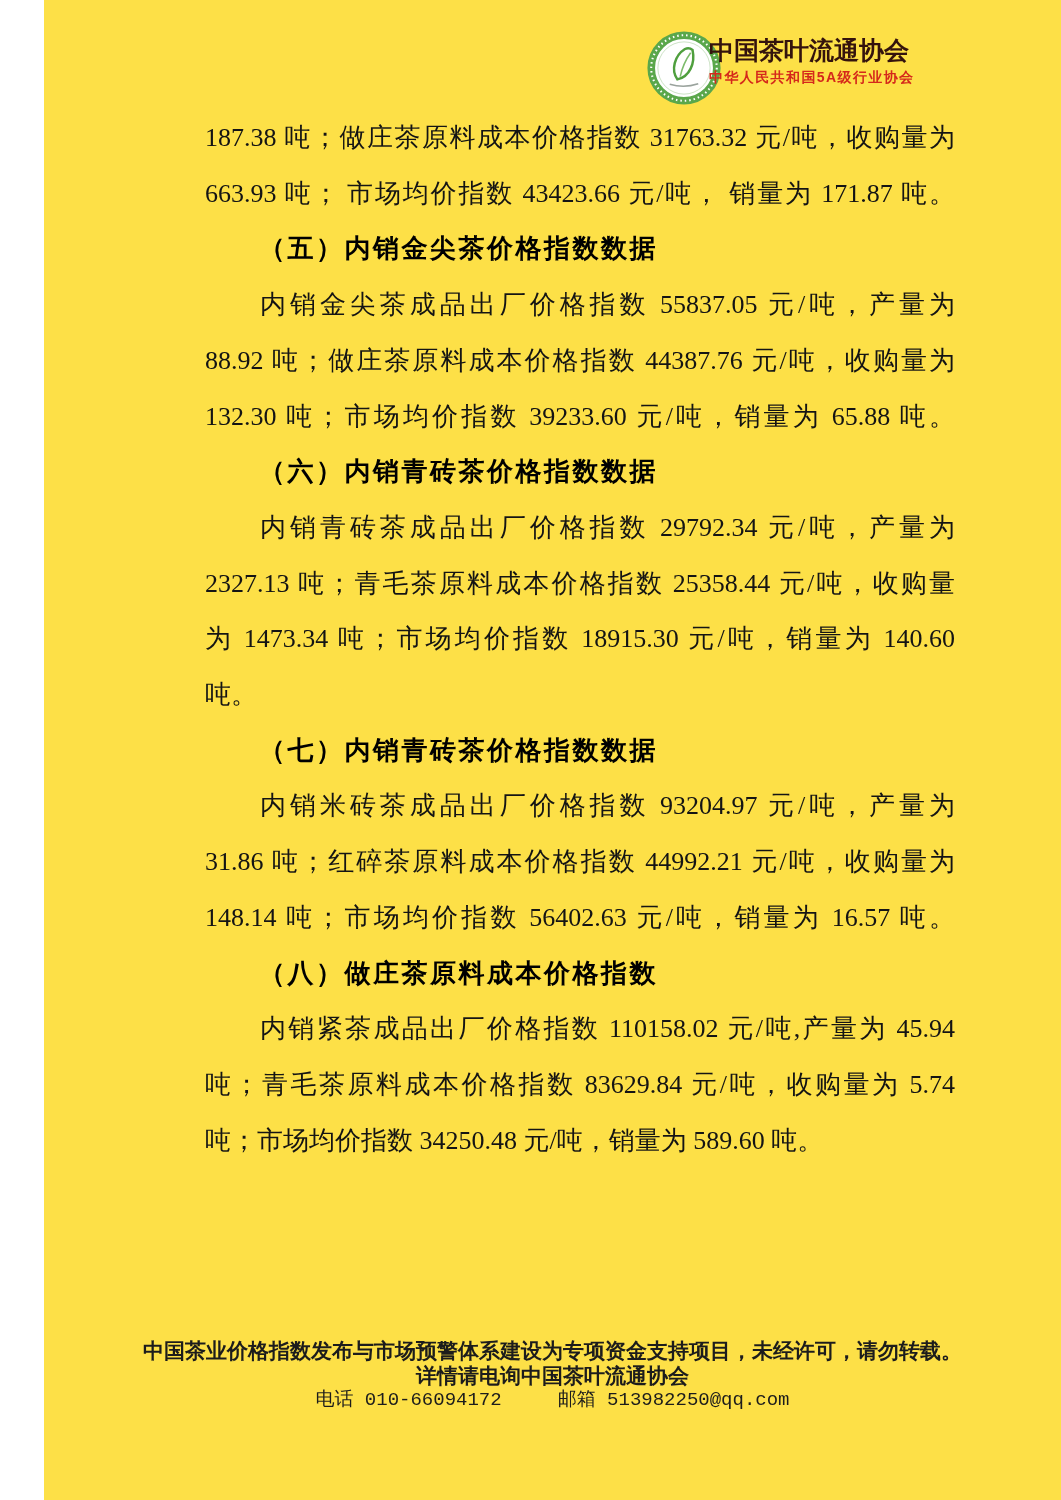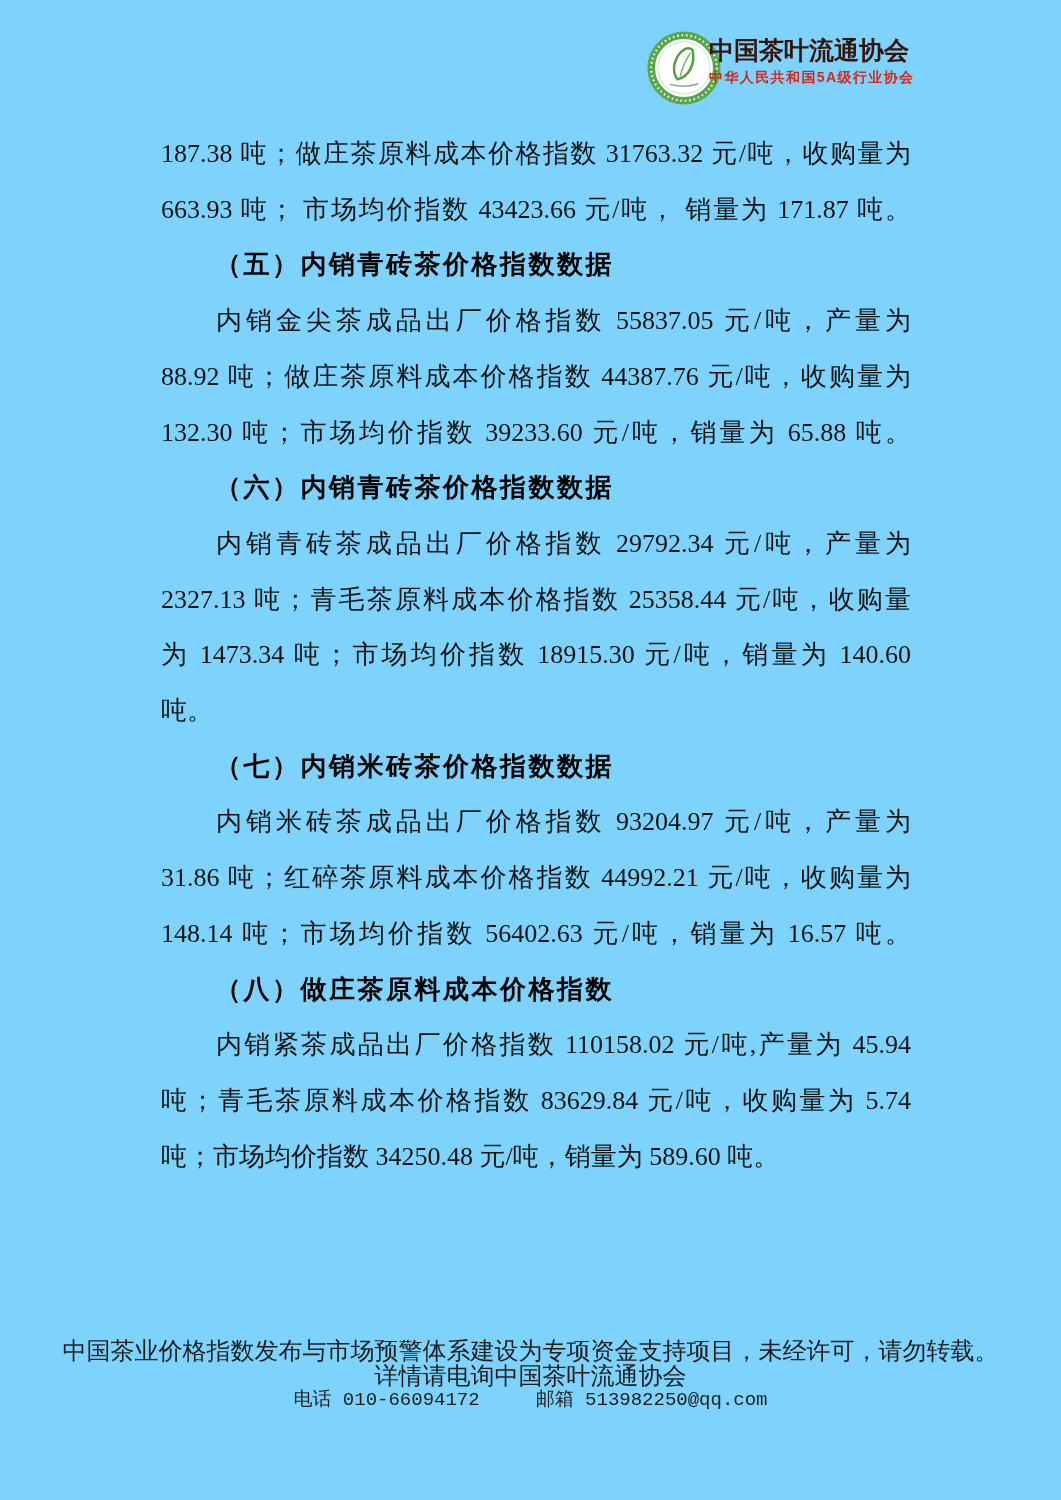--- a/index.html
+++ b/index.html
@@ -6,21 +6,22 @@
   html, body { background: #ffffff; }
   body {
     width: 1061px; height: 1500px;
     position: relative;
     font-family: "Liberation Serif", serif;
     color: #111111;
     overflow: hidden;
   }
   .page {
     position: absolute; inset: 0;
-    background: #7dd3fc;
+    background: #fde047;
+    margin-left: 44px;
   }
 
   
   .header {
     position: absolute;
     top: 28px; right: 150px;
     width: 265px; height: 82px;
   }
   .logo-mark {
     position: absolute; left: 0; top: 2px;
@@ -44,21 +45,21 @@
     font-weight: bold;
     font-size: 14px;
     letter-spacing: 1.4px;
     line-height: 18px;
     white-space: nowrap;
   }
 
   
   .doc-body {
     position: absolute;
-    left: 161px; top: 126px;
+    left: 161px; top: 110px;
     width: 750px;
     font-size: 26px;
     line-height: 55.7px;
     color: #141414;
   }
   .line { width: 100%; }
   .line.justify {
     text-align: justify;
     text-align-last: justify;
   }
@@ -74,22 +75,23 @@
   
   .footer {
     position: absolute;
     left: 0; top: 1339px;
     width: 100%;
     text-align: center;
     color: #1c1c1c;
   }
   .footer-notice, .footer-contact {
     font-family: "Liberation Serif", serif;
-    font-size: 24px;
+    font-size: 21px;
     line-height: 24.5px;
+    font-weight: bold;
   }
   .footer-phone-row {
     font-family: Liberation Mono, monospace;
     font-size: 19px;
     line-height: 25px;
   }
   .footer-phone-row .gap { display: inline-block; width: 56px; }
 </style>
 </head>
 <body>
@@ -113,30 +115,30 @@
     </div>
     <div class="org-text">
       <div class="org-name" style="color:#34130d;">中国茶叶流通协会</div>
       <div class="org-subtitle" style="color:#d5281b;">中华人民共和国5A级行业协会</div>
     </div>
   </div>
 
   <div class="doc-body">
       <div class="line justify">187.38 吨；做庄茶原料成本价格指数 31763.32 元/吨，收购量为</div>
       <div class="line justify">663.93 吨； 市场均价指数 43423.66 元/吨， 销量为 171.87 吨。</div>
-      <div class="line heading">（五）内销青砖茶价格指数数据</div>
+      <div class="line heading">（五）内销金尖茶价格指数数据</div>
       <div class="line indent justify">内销金尖茶成品出厂价格指数 55837.05 元/吨，产量为</div>
       <div class="line justify">88.92 吨；做庄茶原料成本价格指数 44387.76 元/吨，收购量为</div>
       <div class="line justify">132.30 吨；市场均价指数 39233.60 元/吨，销量为 65.88 吨。</div>
       <div class="line heading">（六）内销青砖茶价格指数数据</div>
       <div class="line indent justify">内销青砖茶成品出厂价格指数 29792.34 元/吨，产量为</div>
       <div class="line justify">2327.13 吨；青毛茶原料成本价格指数 25358.44 元/吨，收购量</div>
       <div class="line justify">为 1473.34 吨；市场均价指数 18915.30 元/吨，销量为 140.60</div>
       <div class="line">吨。</div>
-      <div class="line heading">（七）内销米砖茶价格指数数据</div>
+      <div class="line heading">（七）内销青砖茶价格指数数据</div>
       <div class="line indent justify">内销米砖茶成品出厂价格指数 93204.97 元/吨，产量为</div>
       <div class="line justify">31.86 吨；红碎茶原料成本价格指数 44992.21 元/吨，收购量为</div>
       <div class="line justify">148.14 吨；市场均价指数 56402.63 元/吨，销量为 16.57 吨。</div>
       <div class="line heading">（八）做庄茶原料成本价格指数</div>
       <div class="line indent justify">内销紧茶成品出厂价格指数 110158.02 元/吨,产量为 45.94</div>
       <div class="line justify">吨；青毛茶原料成本价格指数 83629.84 元/吨，收购量为 5.74</div>
       <div class="line">吨；市场均价指数 34250.48 元/吨，销量为 589.60 吨。</div>
     </div>
 
   <div class="footer">

